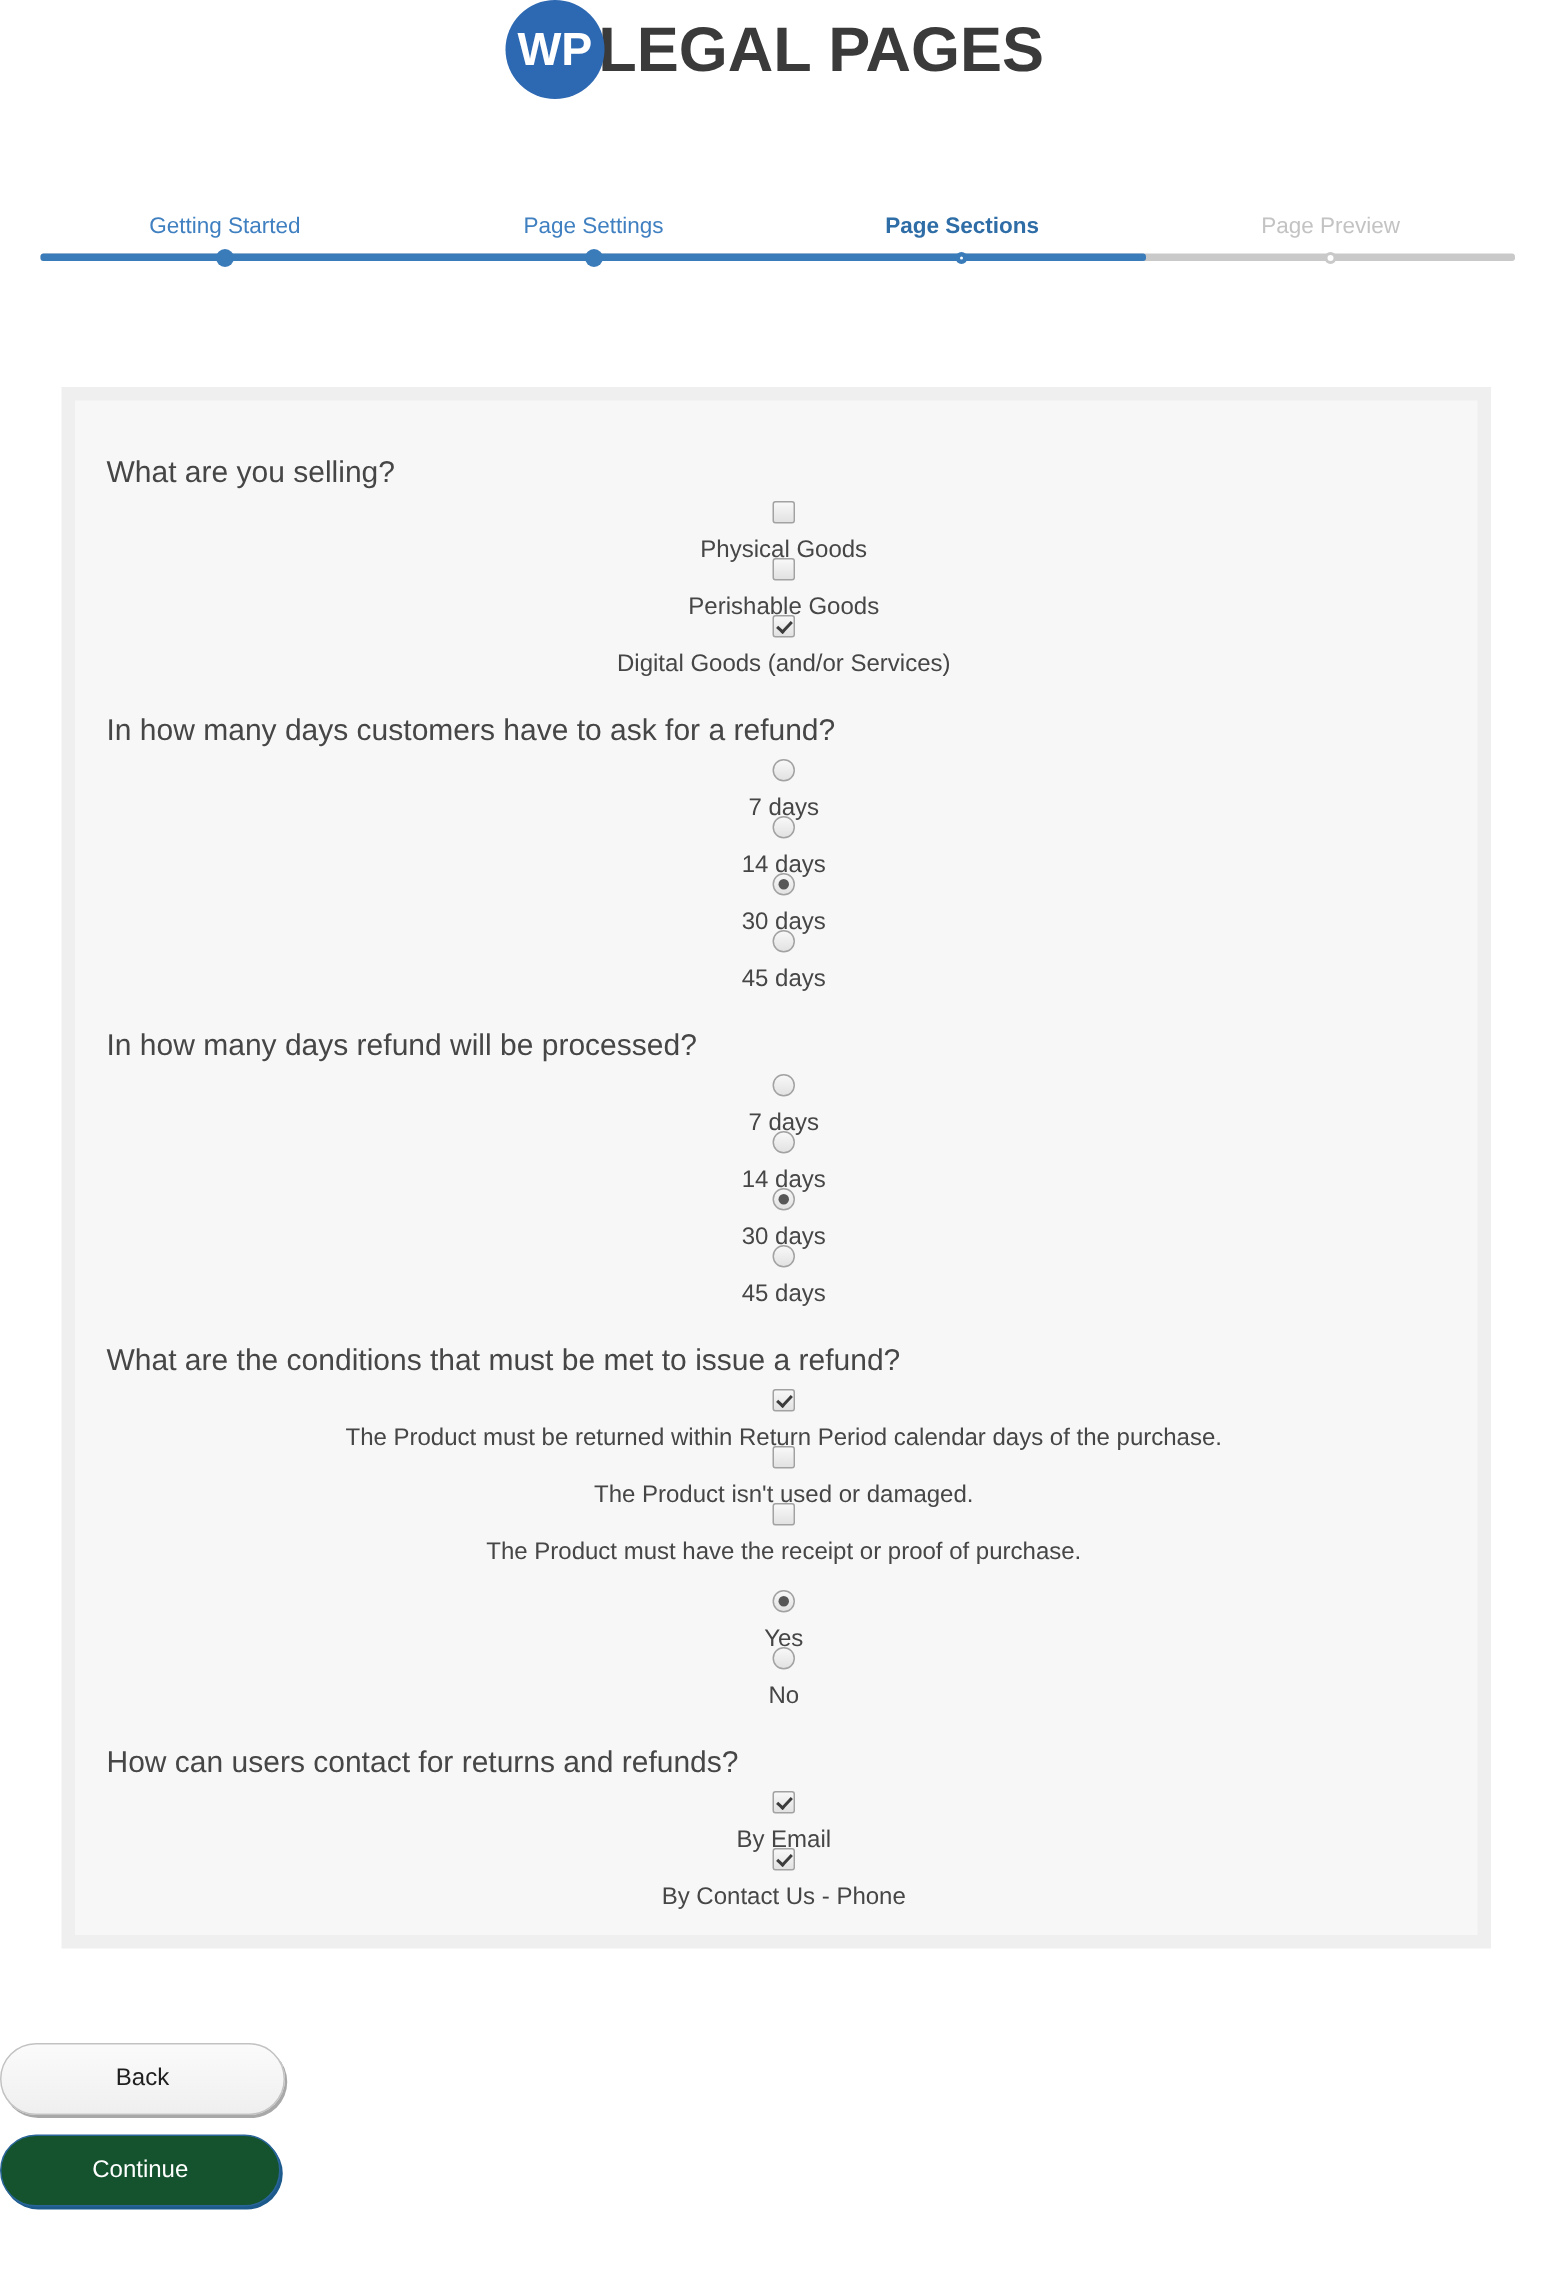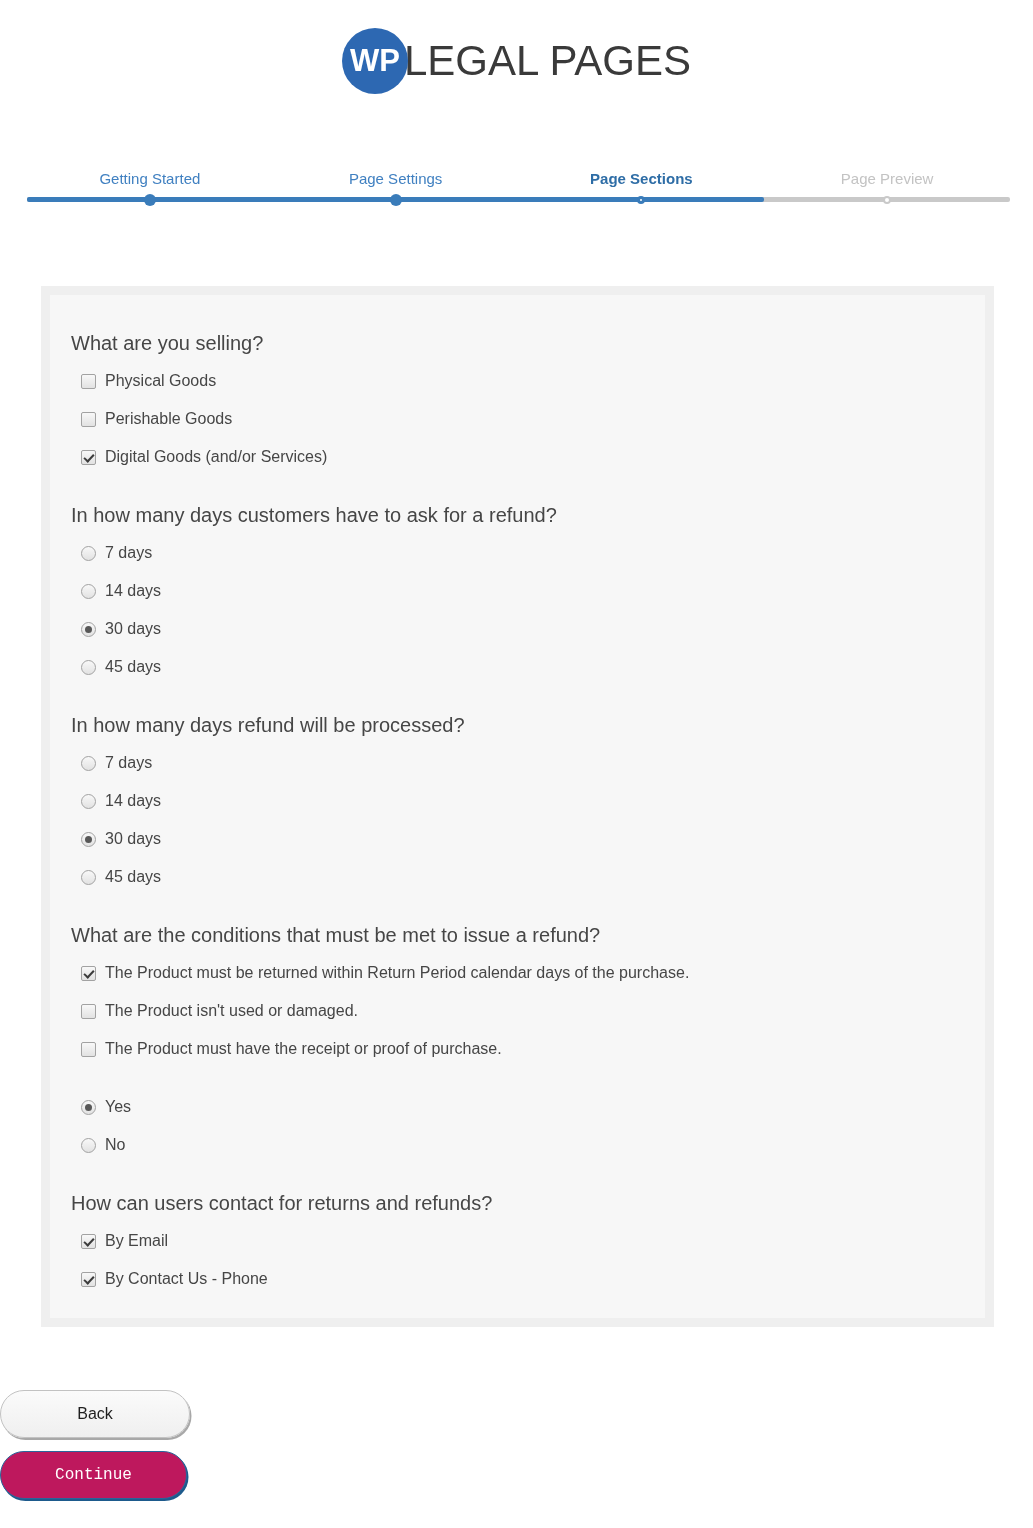--- a/index.html
+++ b/index.html
@@ -4,31 +4,31 @@
 <style>
   html,body{margin:0;padding:0;background:#ffffff;}
   body{
     width:1033px;min-height:1528px;
     font-family:"Liberation Sans", sans-serif;
     color:#464646;box-sizing:border-box;padding-bottom:15px;
   }
   *{box-sizing:border-box;}
 
   
-  .header{padding-top:28px;display:flex;justify-content:center;}
+  .header{display:flex;justify-content:center;}
   .logo{display:flex;align-items:center;}
   .logo-circle{
     width:66px;height:66px;border-radius:50%;
     background:#2d68b2;color:#ffffff;
     display:flex;align-items:center;justify-content:center;
     font-weight:bold;font-size:31px;letter-spacing:0px;
     z-index:1;
   }
   .logo-text{
-    font-size:42px;font-weight:normal;color:#3a3a3a;
+    font-size:42px;font-weight:bold;color:#3a3a3a;
     letter-spacing:0px;margin-left:-4px;
   }
 
   
   .stepper{margin:74px 23px 0 27px;}
   .step-labels{display:flex;margin-top:30px;}
   .step-label{flex:1;text-align:center;font-size:15px;line-height:22px;}
   .lbl-done{color:#4080c1;}
   .lbl-active{color:#2e6da6;font-weight:bold;}
   .lbl-upcoming{color:#c3c3c3;}
@@ -46,21 +46,21 @@
   }
   .card-inner{
     background:#f7f7f7;
     padding:29px 21px 20px 21px;
   }
   .question{margin-bottom:20px;}
   .question:last-child{margin-bottom:0;}
   .q-heading{height:38px;display:flex;align-items:center;font-size:20px;color:#464646;}
   .option-row{
     height:38px;display:flex;align-items:center;gap:9px;
-    padding-left:10px;font-size:16px;color:#464646;cursor:pointer;
+    padding-left:10px;font-size:16px;color:#464646;cursor:pointer;flex-direction:column;
   }
 
   
   input[type="checkbox"],input[type="radio"]{
     appearance:none;-webkit-appearance:none;margin:0;
     width:15px;height:15px;position:relative;cursor:pointer;flex:0 0 auto;
     border:1px solid #a2a2a2;
     background:linear-gradient(#f8f8f8,#e2e2e2);
   }
   input[type="checkbox"]{border-radius:2px;}
@@ -80,22 +80,22 @@
     height:48px;border-radius:26px;font-size:16px;
     font-family:"Liberation Sans", sans-serif;
     display:flex;align-items:center;justify-content:center;cursor:pointer;
   }
   .btn-back{
     width:190px;background:linear-gradient(#fbfbfb,#efefef);
     border:1px solid #c2c2c2;color:#1f1f1f;
     box-shadow:1.5px 2px 0 #a8a8a8;
   }
   .btn-continue{
-    width:187px;background:#be185d;border:1px solid #2a659a;
-    color:#ffffff;box-shadow:1.5px 2px 0 #1d5a8c;font-family:Liberation Mono, monospace;
+    width:187px;background:#14532d;border:1px solid #2a659a;
+    color:#ffffff;box-shadow:1.5px 2px 0 #1d5a8c;
   }
 </style>
 </head>
 <body>
 
 <div class="header">
   <div class="logo">
     <div class="logo-circle">WP</div>
     <div class="logo-text">LEGAL PAGES</div>
   </div>

